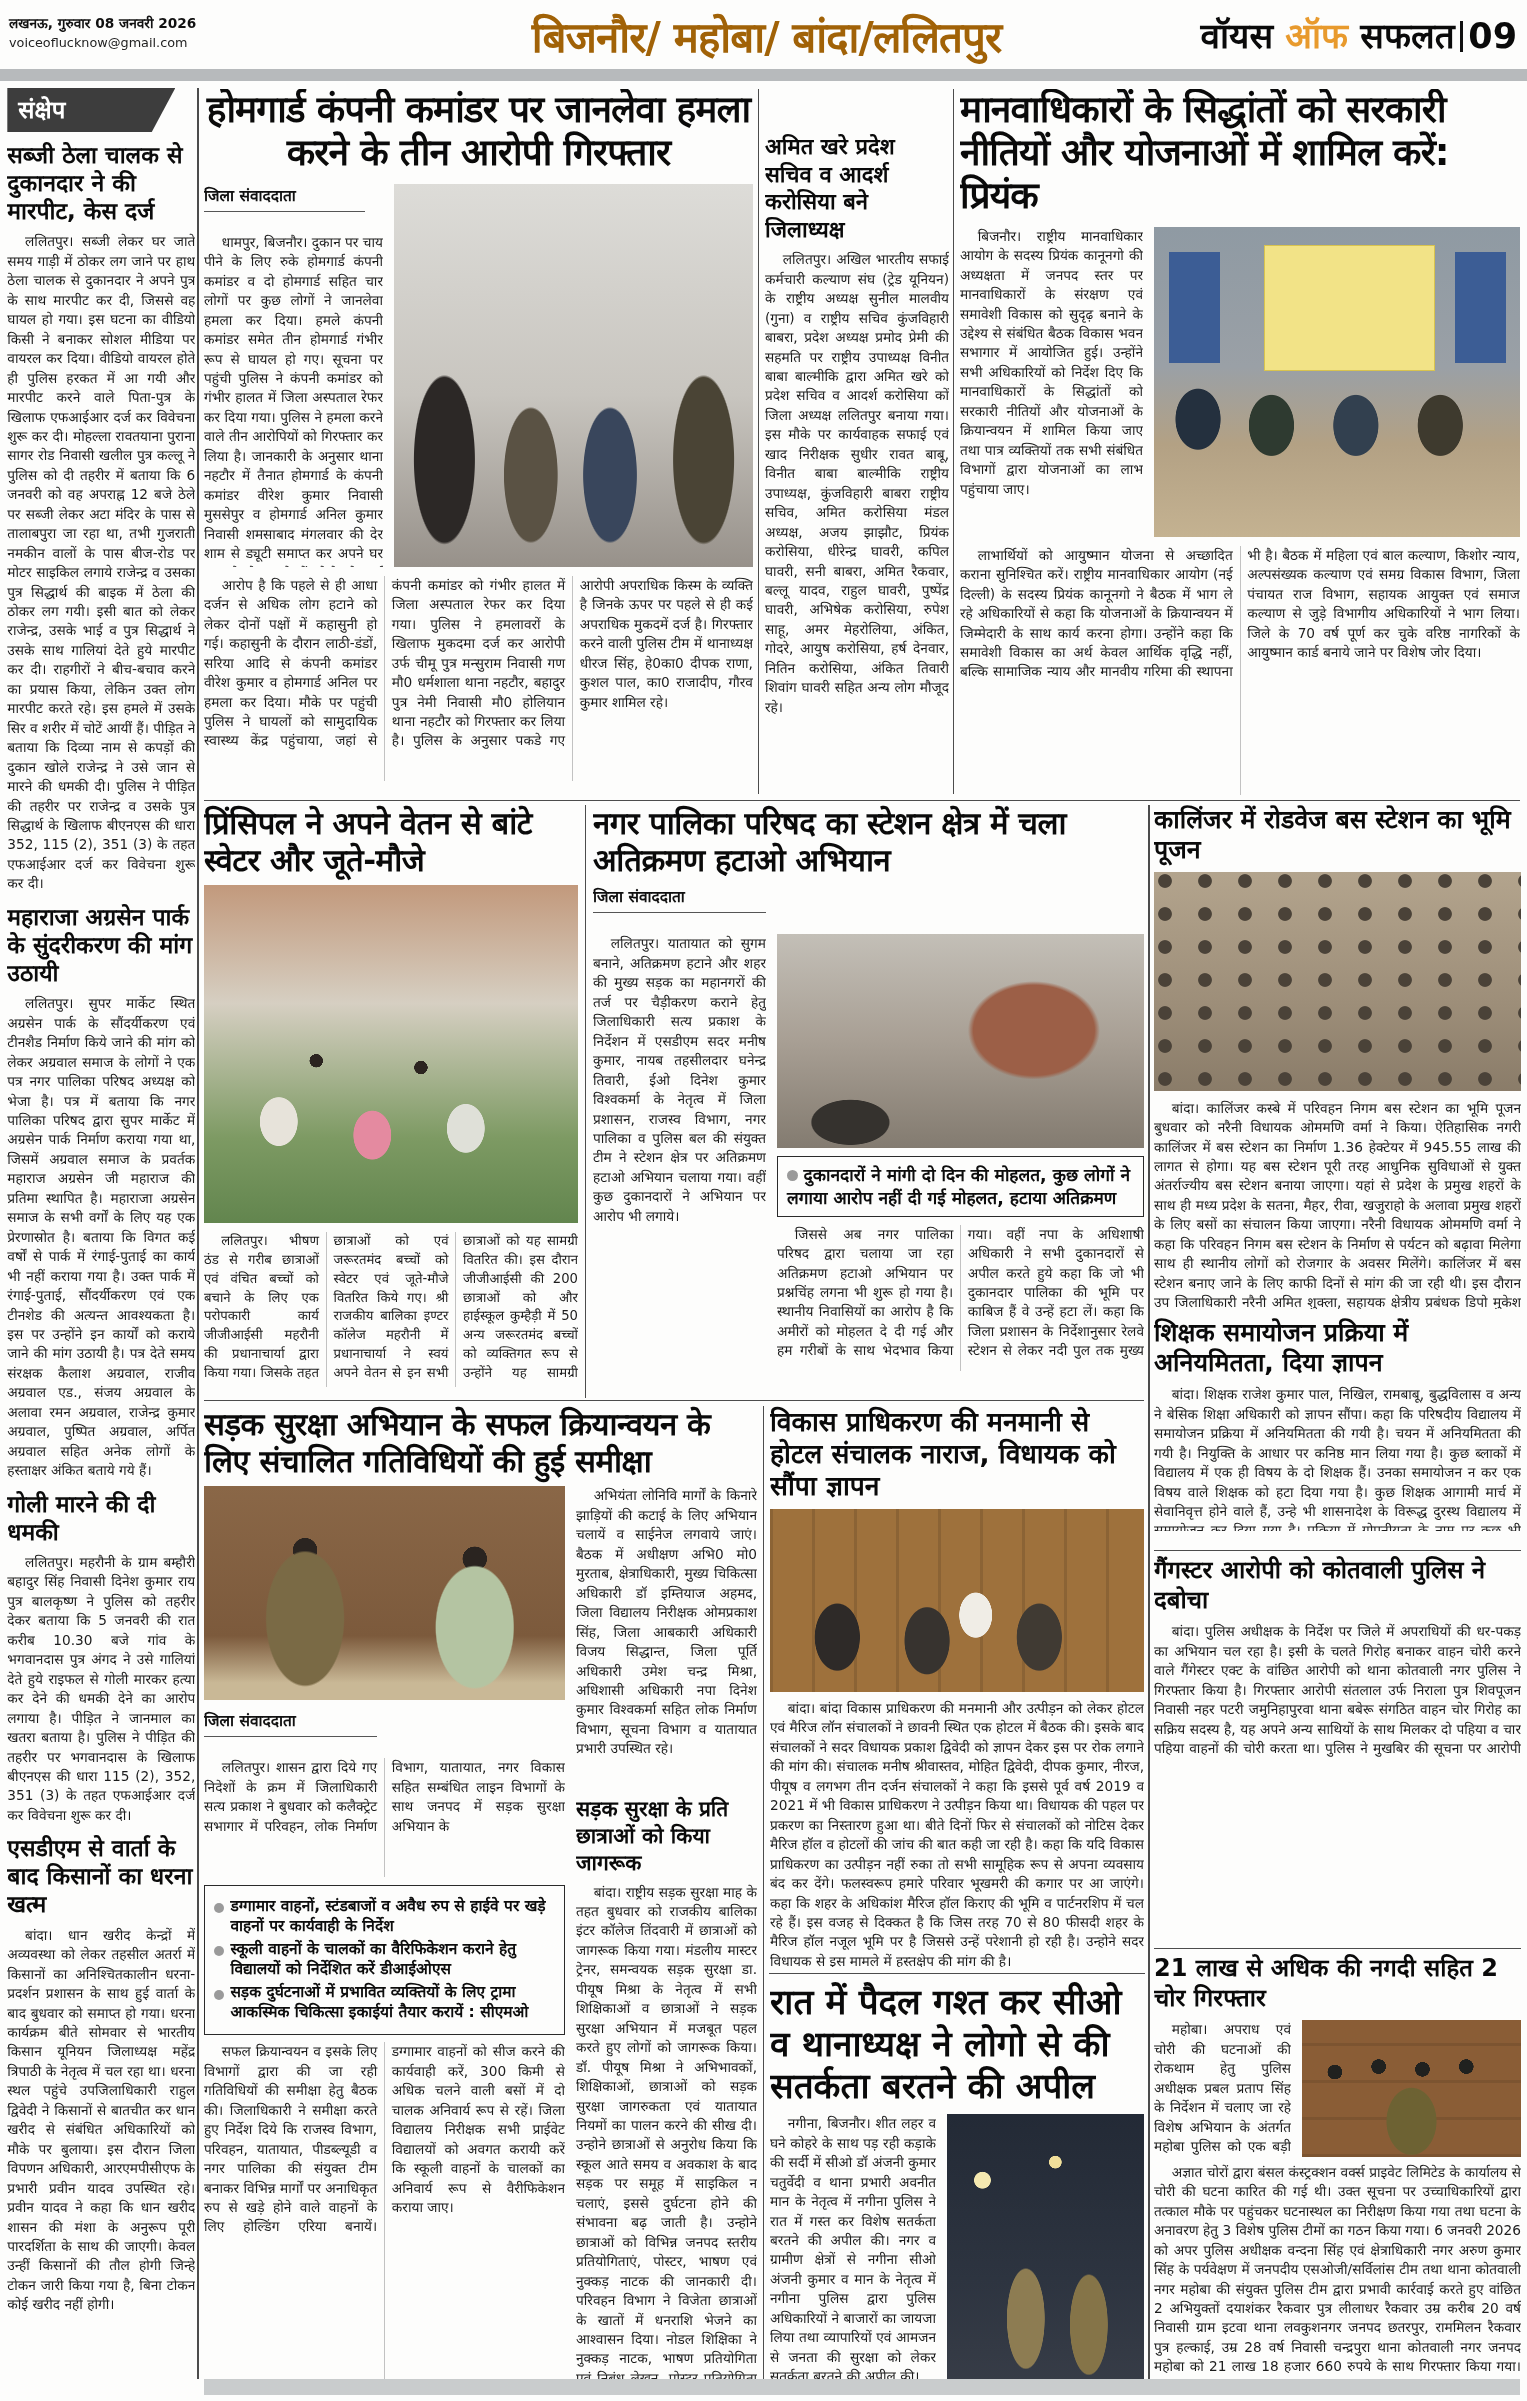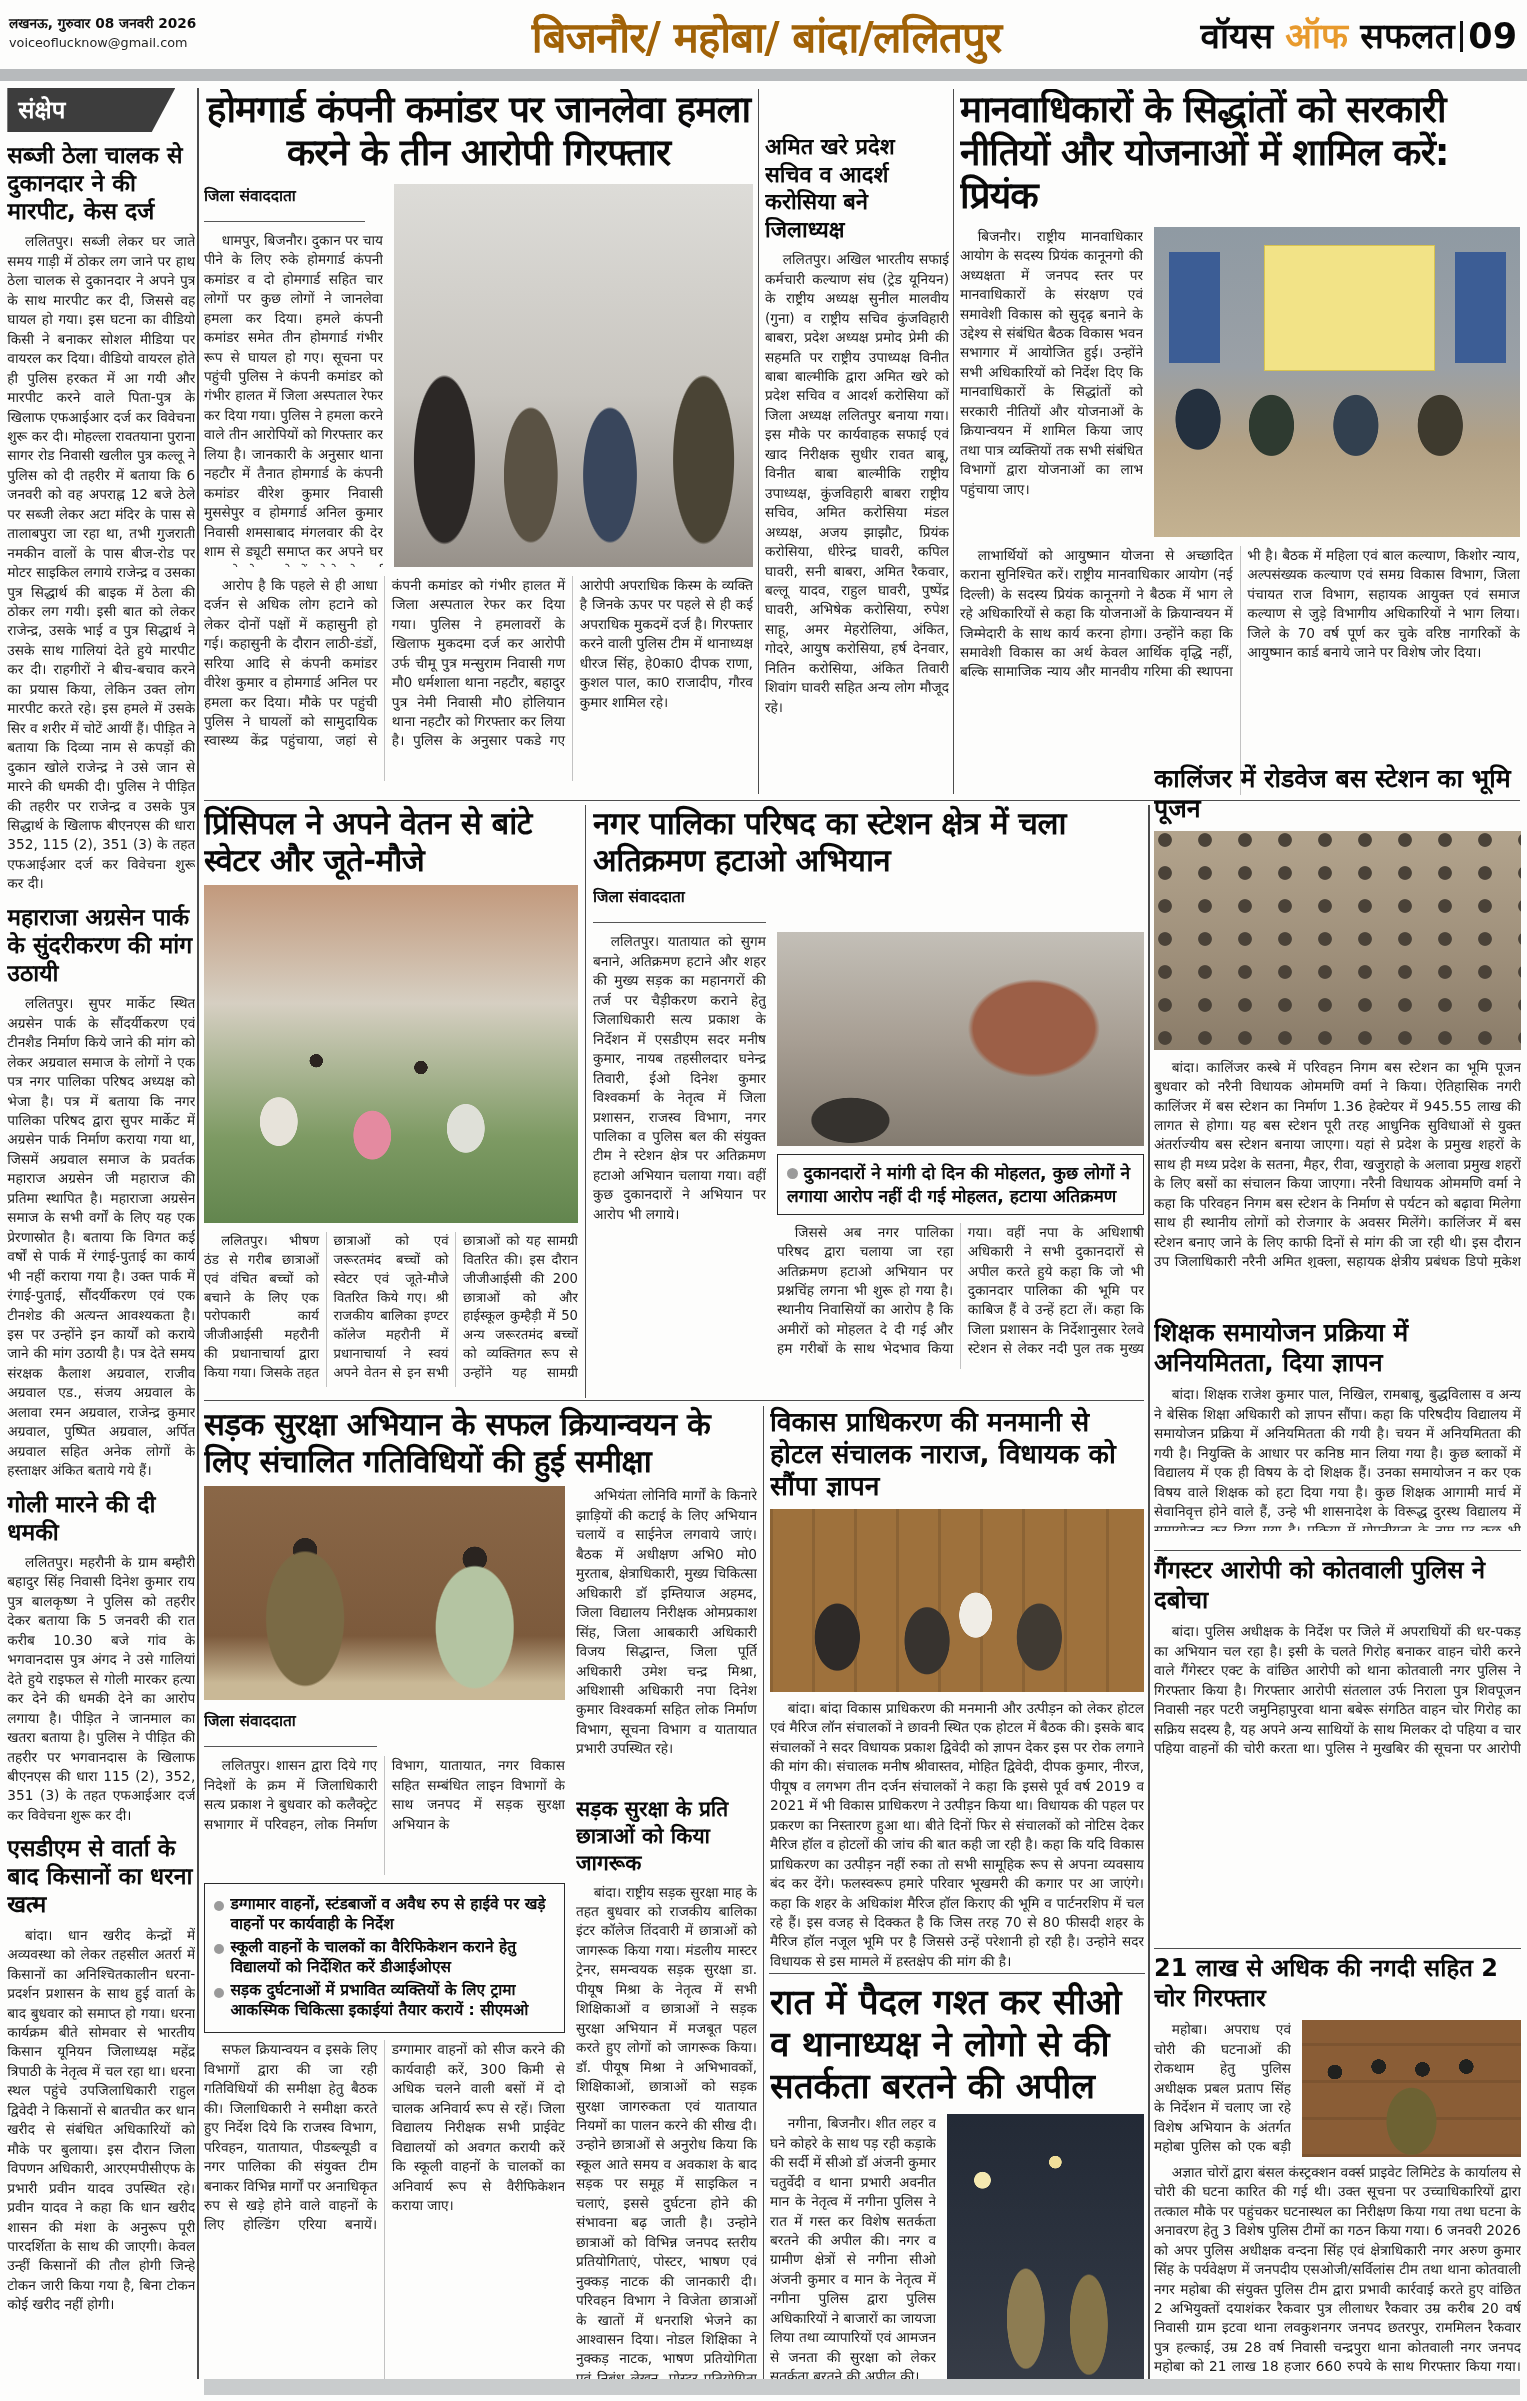--- a/index.html
+++ b/index.html
@@ -20,21 +20,21 @@
   .brief-tag{width:146px;background:#3d3d3d;color:#fff;font-size:24px;font-weight:bold;padding:3.7px 11px 7.3px;clip-path:polygon(0 0,100% 0,86% 100%,0 100%);margin-bottom:9px;}
   .brief-head{font-size:23px;font-weight:bold;line-height:1.22;color:#0b0b0b;margin:9px 0 7.3px;}
   .brief-body{font-size:13.7px;line-height:1.42;text-align:justify;color:#1b1b1b;text-indent:1.3em;}
   
   .art{position:absolute;overflow:hidden;}
   .h-xxl{font-size:38px;font-weight:bold;line-height:1.16;letter-spacing:-0.9px;color:#0a0a0a;margin:0 0 9px;}
   .h-xl{font-size:31px;font-weight:bold;line-height:1.18;letter-spacing:-0.5px;color:#0a0a0a;margin:0 0 7.3px;}
   .h-lg{font-size:25px;font-weight:bold;line-height:1.2;color:#0a0a0a;margin:0 0 7.3px;}
   .h-md{font-size:22px;font-weight:bold;line-height:1.25;color:#0a0a0a;margin:0 0 7.3px;}
   .subhead{font-size:21px;font-weight:bold;line-height:1.28;color:#0a0a0a;margin:9px 0 5.5px;}
-  .byline{font-size:15.5px;font-weight:bold;color:#111;border-bottom:1.8px solid #555;padding-bottom:15px;margin-bottom:9px;width:90%;}
+  .byline{font-size:15.5px;font-weight:bold;color:#111;border-bottom:1.8px solid #555;padding-bottom:5px;margin-bottom:21px;width:90%;}
   .body-text{font-size:13.7px;line-height:1.42;text-align:justify;color:#1c1c1c;overflow:hidden;text-indent:1.3em;}
   .cols-2{column-count:2;column-gap:14.6px;column-rule:0.9px solid #c2c2c2;}
   .cols-3{column-count:3;column-gap:14.6px;column-rule:0.9px solid #c2c2c2;}
   .flexrow{display:flex;gap:11px;}
   
   .photo{position:relative;background:#b9b6b0;overflow:hidden;flex:none;}
   .ph-homeguard{background:
     radial-gradient(ellipse 50px 137px at 14% 72%, #2c2826 0 60%, transparent 62%),
     radial-gradient(ellipse 44px 110px at 38% 76%, #5a5244 0 60%, transparent 62%),
     radial-gradient(ellipse 44px 110px at 60% 76%, #39465c 0 60%, transparent 62%),
@@ -193,21 +193,21 @@
     <div class="flexrow">
       <div class="body-text" style="width:173px;flex:none;height:429px;">ललितपुर। यातायात को सुगम बनाने, अतिक्रमण हटाने और शहर की मुख्य सड़क का महानगरों की तर्ज पर चैड़ीकरण कराने हेतु जिलाधिकारी सत्य प्रकाश के निर्देशन में एसडीएम सदर मनीष कुमार, नायब तहसीलदार घनेन्द्र तिवारी, ईओ दिनेश कुमार विश्वकर्मा के नेतृत्व में जिला प्रशासन, राजस्व विभाग, नगर पालिका व पुलिस बल की संयुक्त टीम ने स्टेशन क्षेत्र पर अतिक्रमण हटाओ अभियान चलाया गया। वहीं कुछ दुकानदारों ने अभियान पर आरोप भी लगाये।</div>
       <div style="width:367px;flex:none;">
         <div class="photo ph-demolition" style="width:367px;height:214px;"></div>
         <div class="hl-box" style="margin:7.3px 0;"><span class="dot"></span><span>दुकानदारों ने मांगी दो दिन की मोहलत, कुछ लोगों ने लगाया आरोप नहीं दी गई मोहलत, हटाया अतिक्रमण</span></div>
         <div class="body-text cols-2" style="height:146px;">जिससे अब नगर पालिका परिषद द्वारा चलाया जा रहा अतिक्रमण हटाओ अभियान पर प्रश्नचिंह लगना भी शुरू हो गया है। स्थानीय निवासियों का आरोप है कि अमीरों को मोहलत दे दी गई और हम गरीबों के साथ भेदभाव किया गया। वहीं नपा के अधिशाषी अधिकारी ने सभी दुकानदारों से अपील करते हुये कहा कि जो भी दुकानदार पालिका की भूमि पर काबिज हैं वे उन्हें हटा लें। कहा कि जिला प्रशासन के निर्देशानुसार रेलवे स्टेशन से लेकर नदी पुल तक मुख्य सड़क पटरी के दोनों ओर का अतिक्रमण हटाया जाना है, यह अभियान निरंतर जारी रहेगा। इस दौरान कर निर्धारण अधिकारी, कोतवाली प्रभारी निरीक्षक, सफाई एवं खाद्य निरीक्षक, सदर लेखपाल, नजूल लिपिक, हेड सुपर वाइजर, गैरिज प्रभारी के अलावा जिला प्रशासन, राजस्व विभाग, पुलिस बल एवं नगर पालिका अधिकारी व कर्मचारी मौजूद रहे।</div>
       </div>
     </div>
   </article>
 
-  <article class="art" style="left:1154px;top:764px;width:367px;height:509px;">
+  <article class="art" style="left:1154px;top:805px;width:367px;height:509px;">
     <h2 class="h-lg">कालिंजर में रोडवेज बस स्टेशन का भूमि पूजन</h2>
     <div class="photo ph-crowd" style="width:367px;height:219px;"></div>
     <div class="body-text" style="height:210px;margin-top:7.3px;">बांदा। कालिंजर कस्बे में परिवहन निगम बस स्टेशन का भूमि पूजन बुधवार को नरैनी विधायक ओममणि वर्मा ने किया। ऐतिहासिक नगरी कालिंजर में बस स्टेशन का निर्माण 1.36 हेक्टेयर में 945.55 लाख की लागत से होगा। यह बस स्टेशन पूरी तरह आधुनिक सुविधाओं से युक्त अंतर्राज्यीय बस स्टेशन बनाया जाएगा। यहां से प्रदेश के प्रमुख शहरों के साथ ही मध्य प्रदेश के सतना, मैहर, रीवा, खजुराहो के अलावा प्रमुख शहरों के लिए बसों का संचालन किया जाएगा। नरैनी विधायक ओममणि वर्मा ने कहा कि परिवहन निगम बस स्टेशन के निर्माण से पर्यटन को बढ़ावा मिलेगा साथ ही स्थानीय लोगों को रोजगार के अवसर मिलेंगे। कालिंजर में बस स्टेशन बनाए जाने के लिए काफी दिनों से मांग की जा रही थी। इस दौरान उप जिलाधिकारी नरैनी अमित शुक्ला, सहायक क्षेत्रीय प्रबंधक डिपो मुकेश बाबू गुप्ता तथा बड़ी संख्या में क्षेत्र के लोग मौजूद रहे।</div>
   </article>
 
   <article class="art" style="left:1154px;top:1318px;width:367px;height:228px;">
     <h2 class="h-lg">शिक्षक समायोजन प्रक्रिया में अनियमितता, दिया ज्ञापन</h2>
     <div class="body-text" style="height:146px;">बांदा। शिक्षक राजेश कुमार पाल, निखिल, रामबाबू, बुद्धविलास व अन्य ने बेसिक शिक्षा अधिकारी को ज्ञापन सौंपा। कहा कि परिषदीय विद्यालय में समायोजन प्रक्रिया में अनियमितता की गयी है। चयन में अनियमितता की गयी है। नियुक्ति के आधार पर कनिष्ठ मान लिया गया है। कुछ ब्लाकों में विद्यालय में एक ही विषय के दो शिक्षक हैं। उनका समायोजन न कर एक विषय वाले शिक्षक को हटा दिया गया है। कुछ शिक्षक आगामी मार्च में सेवानिवृत्त होने वाले हैं, उन्हे भी शासनादेश के विरूद्ध दुरस्थ विद्यालय में समायोजन कर दिया गया है। प्रक्रिया में गोपनीयता के नाम पर कुछ भी सार्वजनिक न कर सीधे प्रभावित शिक्षकों के व्हॉट्सअप नंबर पर समायोजन आदेश भेजे गये हैं।</div>
   </article>
 

